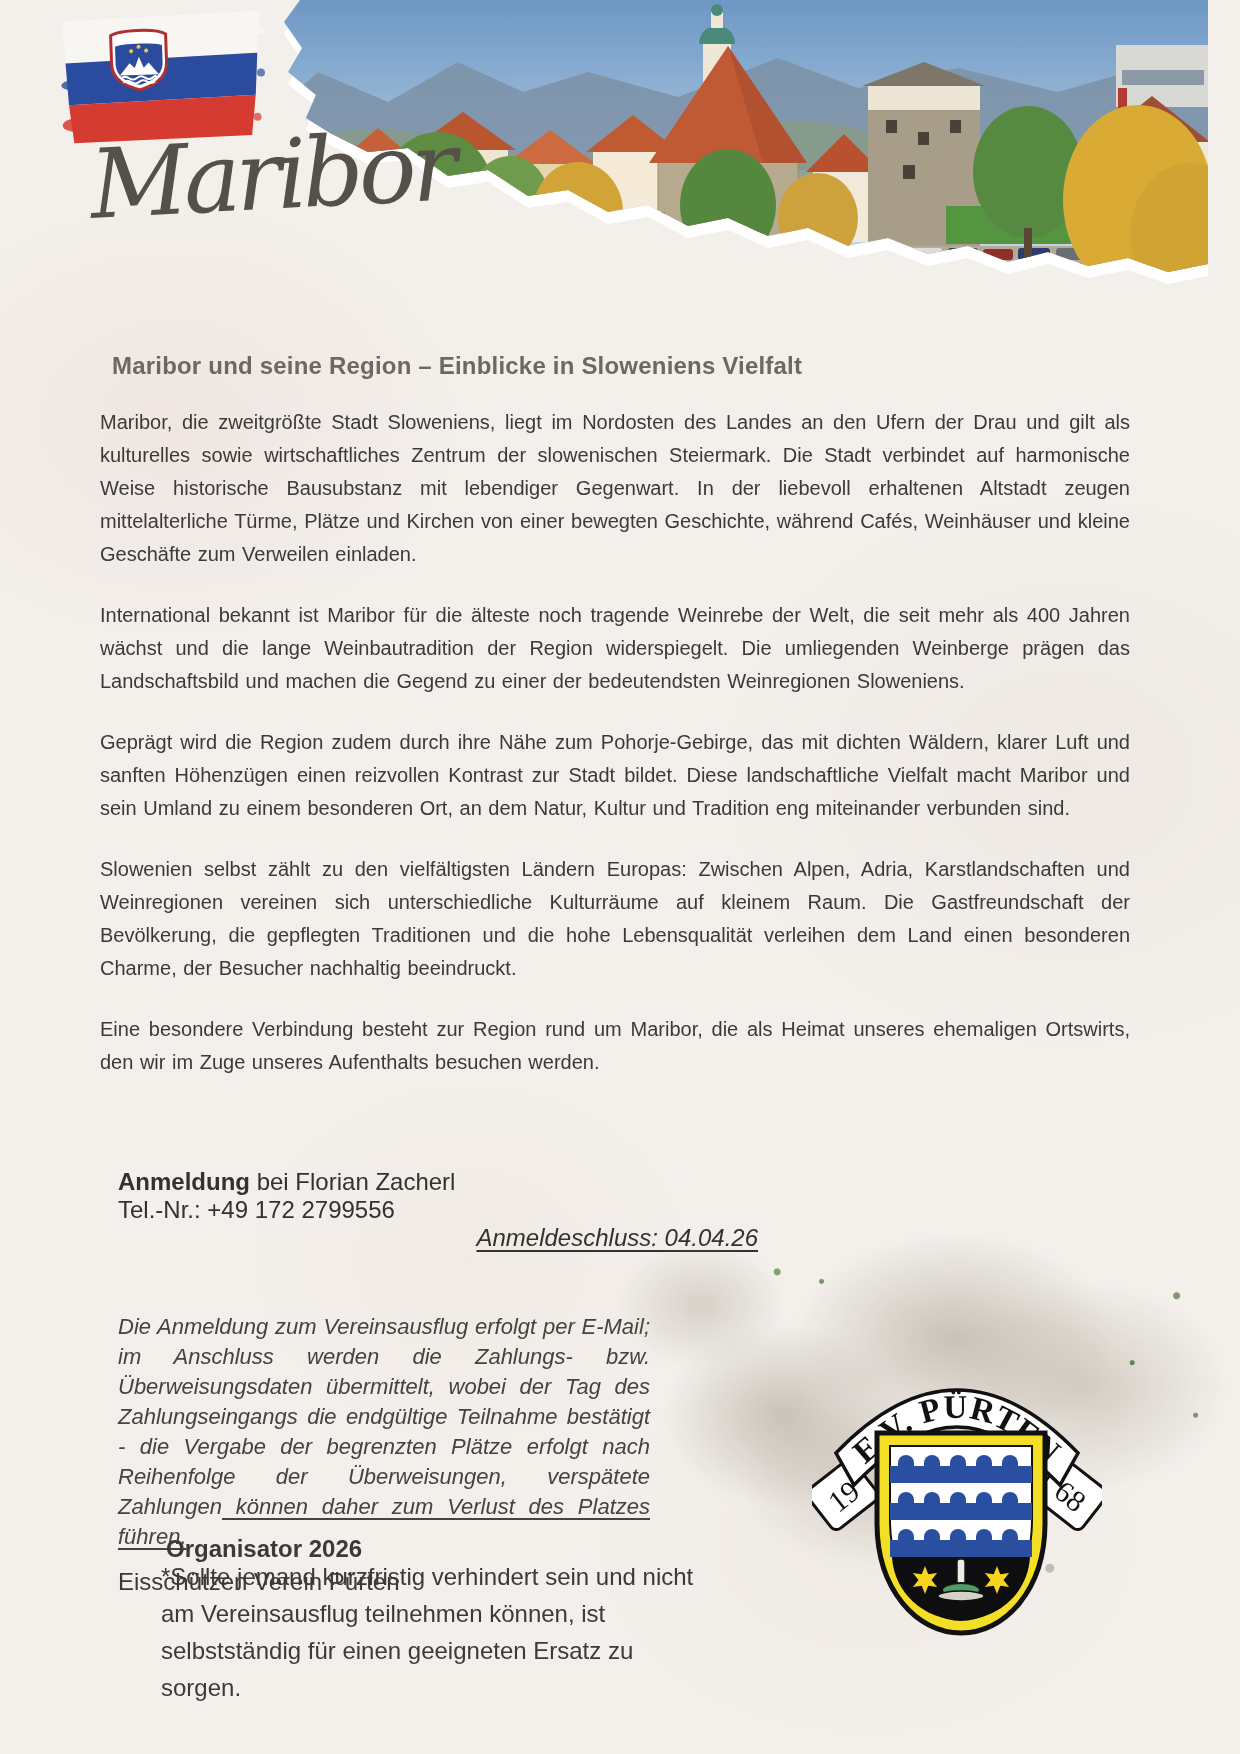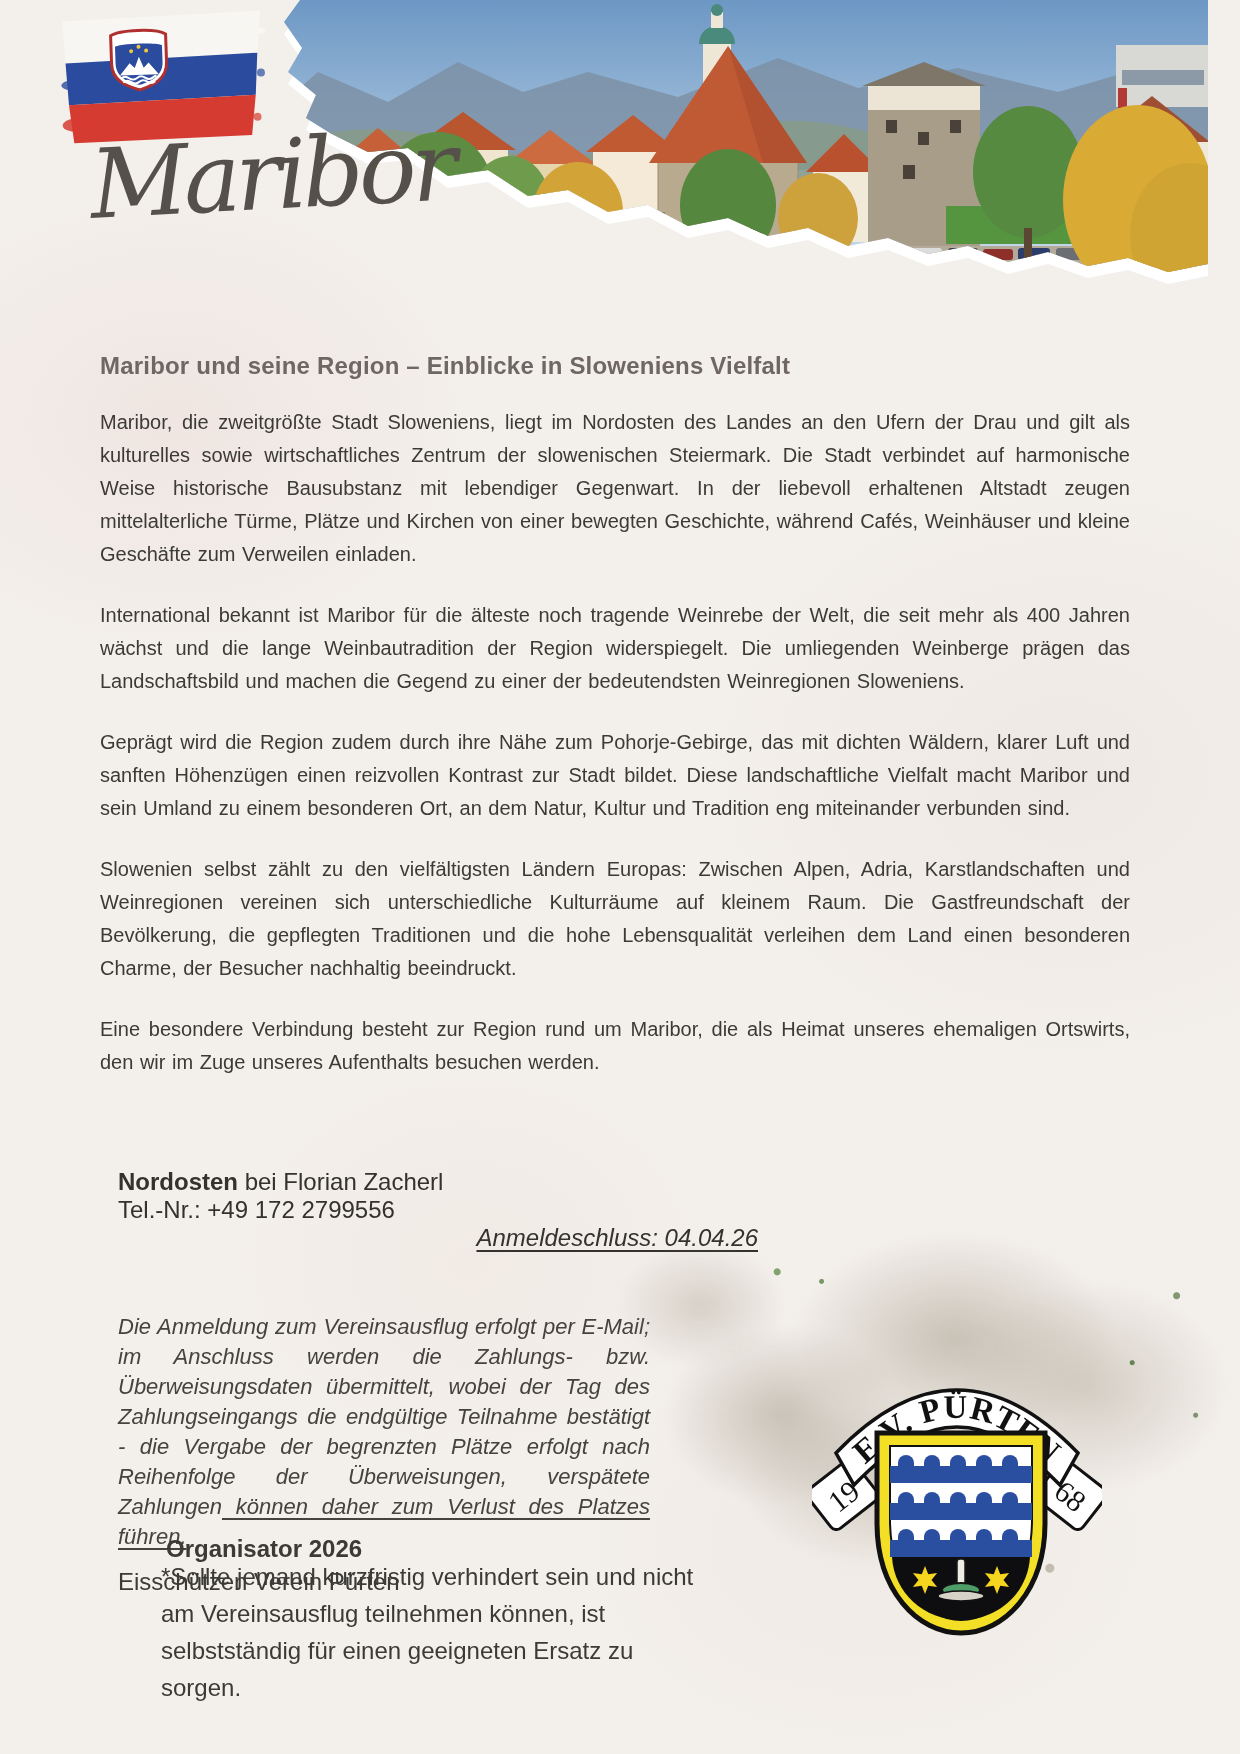--- a/index.html
+++ b/index.html
@@ -29,21 +29,21 @@
   
   .script-title{
     position:absolute;left:90px;top:126px;width:420px;
     font-family:"DejaVu Serif", serif;font-style:italic;font-weight:400;
     font-size:96px;letter-spacing:-5px;color:#56504a;transform:rotate(-3deg);
     line-height:1;white-space:nowrap;
   }
   
   .article{position:absolute;left:100px;top:352px;width:1030px;color:#3b3a37;}
   .article h1{
-    font-size:24px;font-weight:bold;color:#6f6761;margin:0 0 26px 0;letter-spacing:.2px;
+    font-size:24px;font-weight:bold;color:#6f6761;margin:0 0 26px 12px;letter-spacing:.2px;
   }
   .article p{font-size:20px;line-height:33px;margin:8px 0 28px 0;text-align:justify;word-spacing:1px;}
   
   .contact{position:absolute;left:118px;top:1168px;width:640px;font-size:24px;line-height:28px;color:#33322f;}
   .contact .b{font-weight:bold;}
   .contact a{color:#33322f;text-decoration:underline;text-underline-offset:3px;}
   .contact .deadline{font-style:italic;text-decoration:underline;text-underline-offset:4px;text-align:right;}
   
   .note{
     position:absolute;left:118px;top:1312px;width:532px;
@@ -216,21 +216,21 @@
   <div class="article">
     <h1>Maribor und seine Region – Einblicke in Sloweniens Vielfalt</h1>
     <p>Maribor, die zweitgrößte Stadt Sloweniens, liegt im Nordosten des Landes an den Ufern der Drau und gilt als kulturelles sowie wirtschaftliches Zentrum der slowenischen Steiermark. Die Stadt verbindet auf harmonische Weise historische Bausubstanz mit lebendiger Gegenwart. In der liebevoll erhaltenen Altstadt zeugen mittelalterliche Türme, Plätze und Kirchen von einer bewegten Geschichte, während Cafés, Weinhäuser und kleine Geschäfte zum Verweilen einladen.</p>
     <p>International bekannt ist Maribor für die älteste noch tragende Weinrebe der Welt, die seit mehr als 400 Jahren wächst und die lange Weinbautradition der Region widerspiegelt. Die umliegenden Weinberge prägen das Landschaftsbild und machen die Gegend zu einer der bedeutendsten Weinregionen Sloweniens.</p>
     <p>Geprägt wird die Region zudem durch ihre Nähe zum Pohorje-Gebirge, das mit dichten Wäldern, klarer Luft und sanften Höhenzügen einen reizvollen Kontrast zur Stadt bildet. Diese landschaftliche Vielfalt macht Maribor und sein Umland zu einem besonderen Ort, an dem Natur, Kultur und Tradition eng miteinander verbunden sind.</p>
     <p>Slowenien selbst zählt zu den vielfältigsten Ländern Europas: Zwischen Alpen, Adria, Karstlandschaften und Weinregionen vereinen sich unterschiedliche Kulturräume auf kleinem Raum. Die Gastfreundschaft der Bevölkerung, die gepflegten Traditionen und die hohe Lebensqualität verleihen dem Land einen besonderen Charme, der Besucher nachhaltig beeindruckt.</p>
     <p>Eine besondere Verbindung besteht zur Region rund um Maribor, die als Heimat unseres ehemaligen Ortswirts, den wir im Zuge unseres Aufenthalts besuchen werden.</p>
   </div>
 
   <div class="contact">
-    <div><span class="b">Nordosten</span><span> bei Florian Zacherl</span></div>
+    <div><span class="b">Anmeldung</span><span> bei Florian Zacherl</span></div>
     <div>Tel.-Nr.: +49 172 2799556</div>
     <div class="deadline">Anmeldeschluss: 04.04.26</div>
   </div>
 
   <div class="note"><span>Die Anmeldung zum Vereinsausflug erfolgt per E-Mail; im Anschluss werden die Zahlungs- bzw. Überweisungsdaten übermittelt, wobei der Tag des Zahlungseingangs die endgültige Teilnahme bestätigt - die Vergabe der begrenzten Plätze erfolgt nach Reihenfolge der Überweisungen, verspätete Zahlungen</span><span class="u"> können daher zum Verlust des Platzes führen.</span></div>
 
   <div class="organizer">
     <div class="head">Organisator 2026</div>
     <div>Eisschützen Verein Pürten</div>
   </div>

